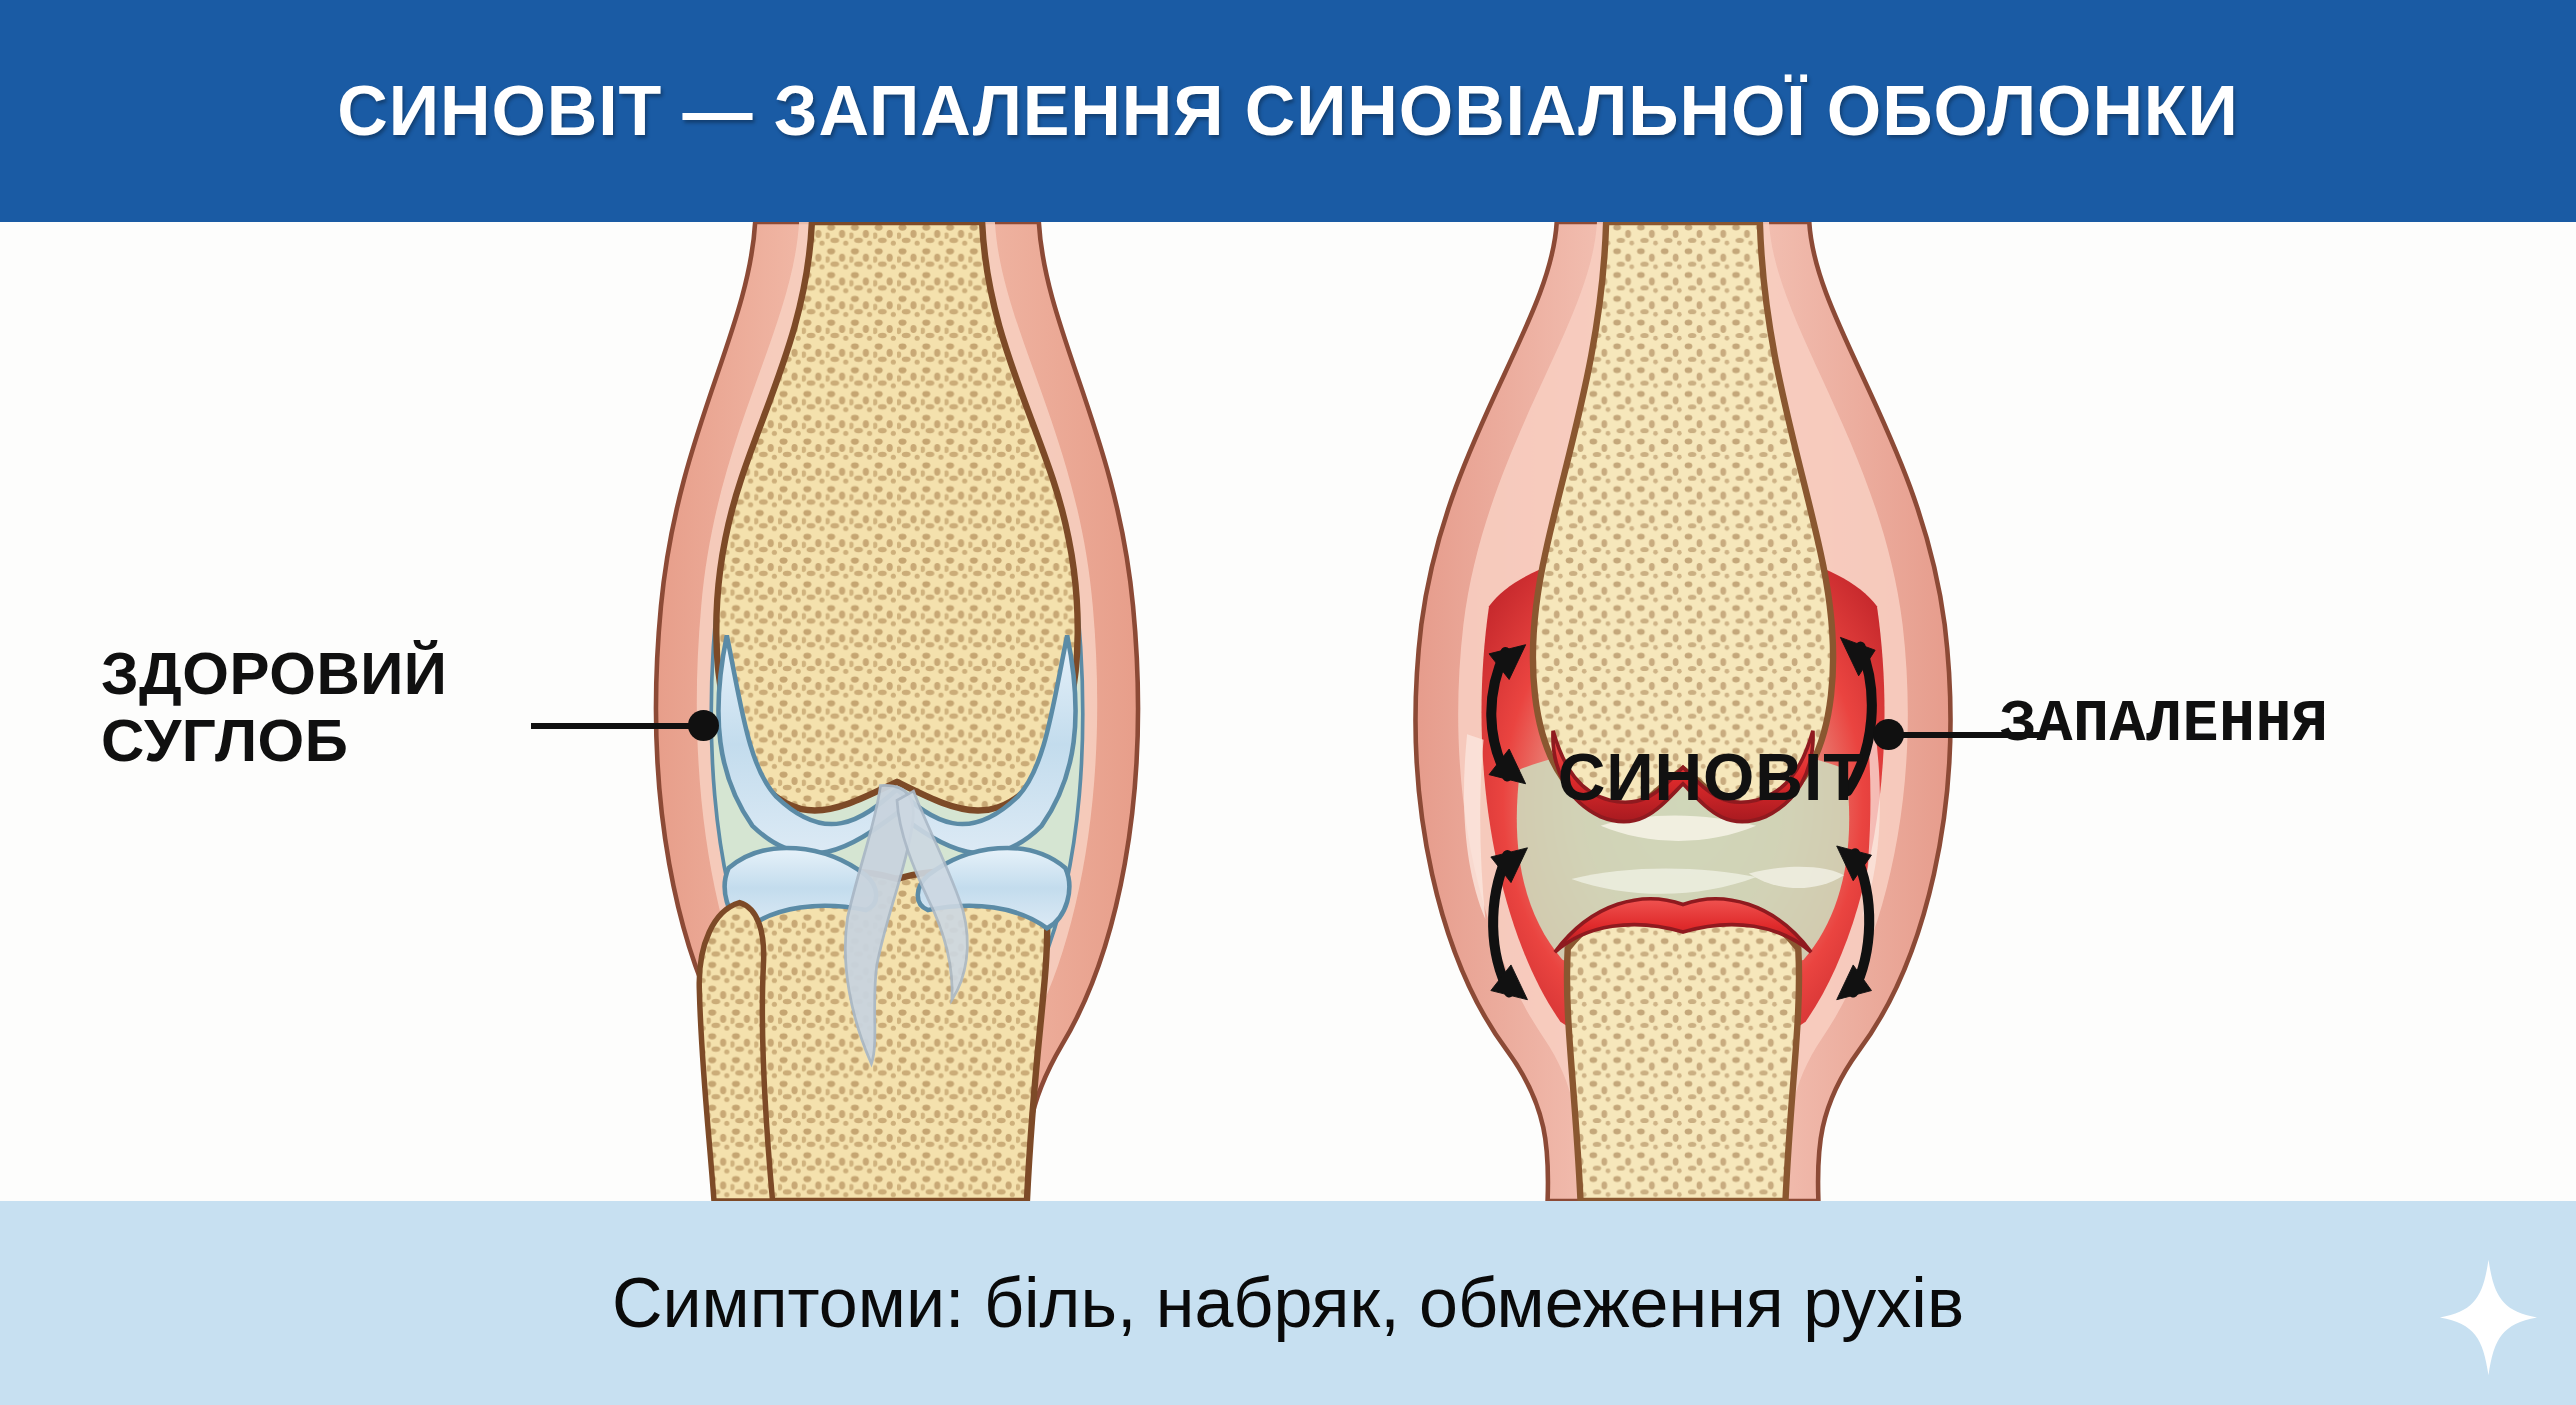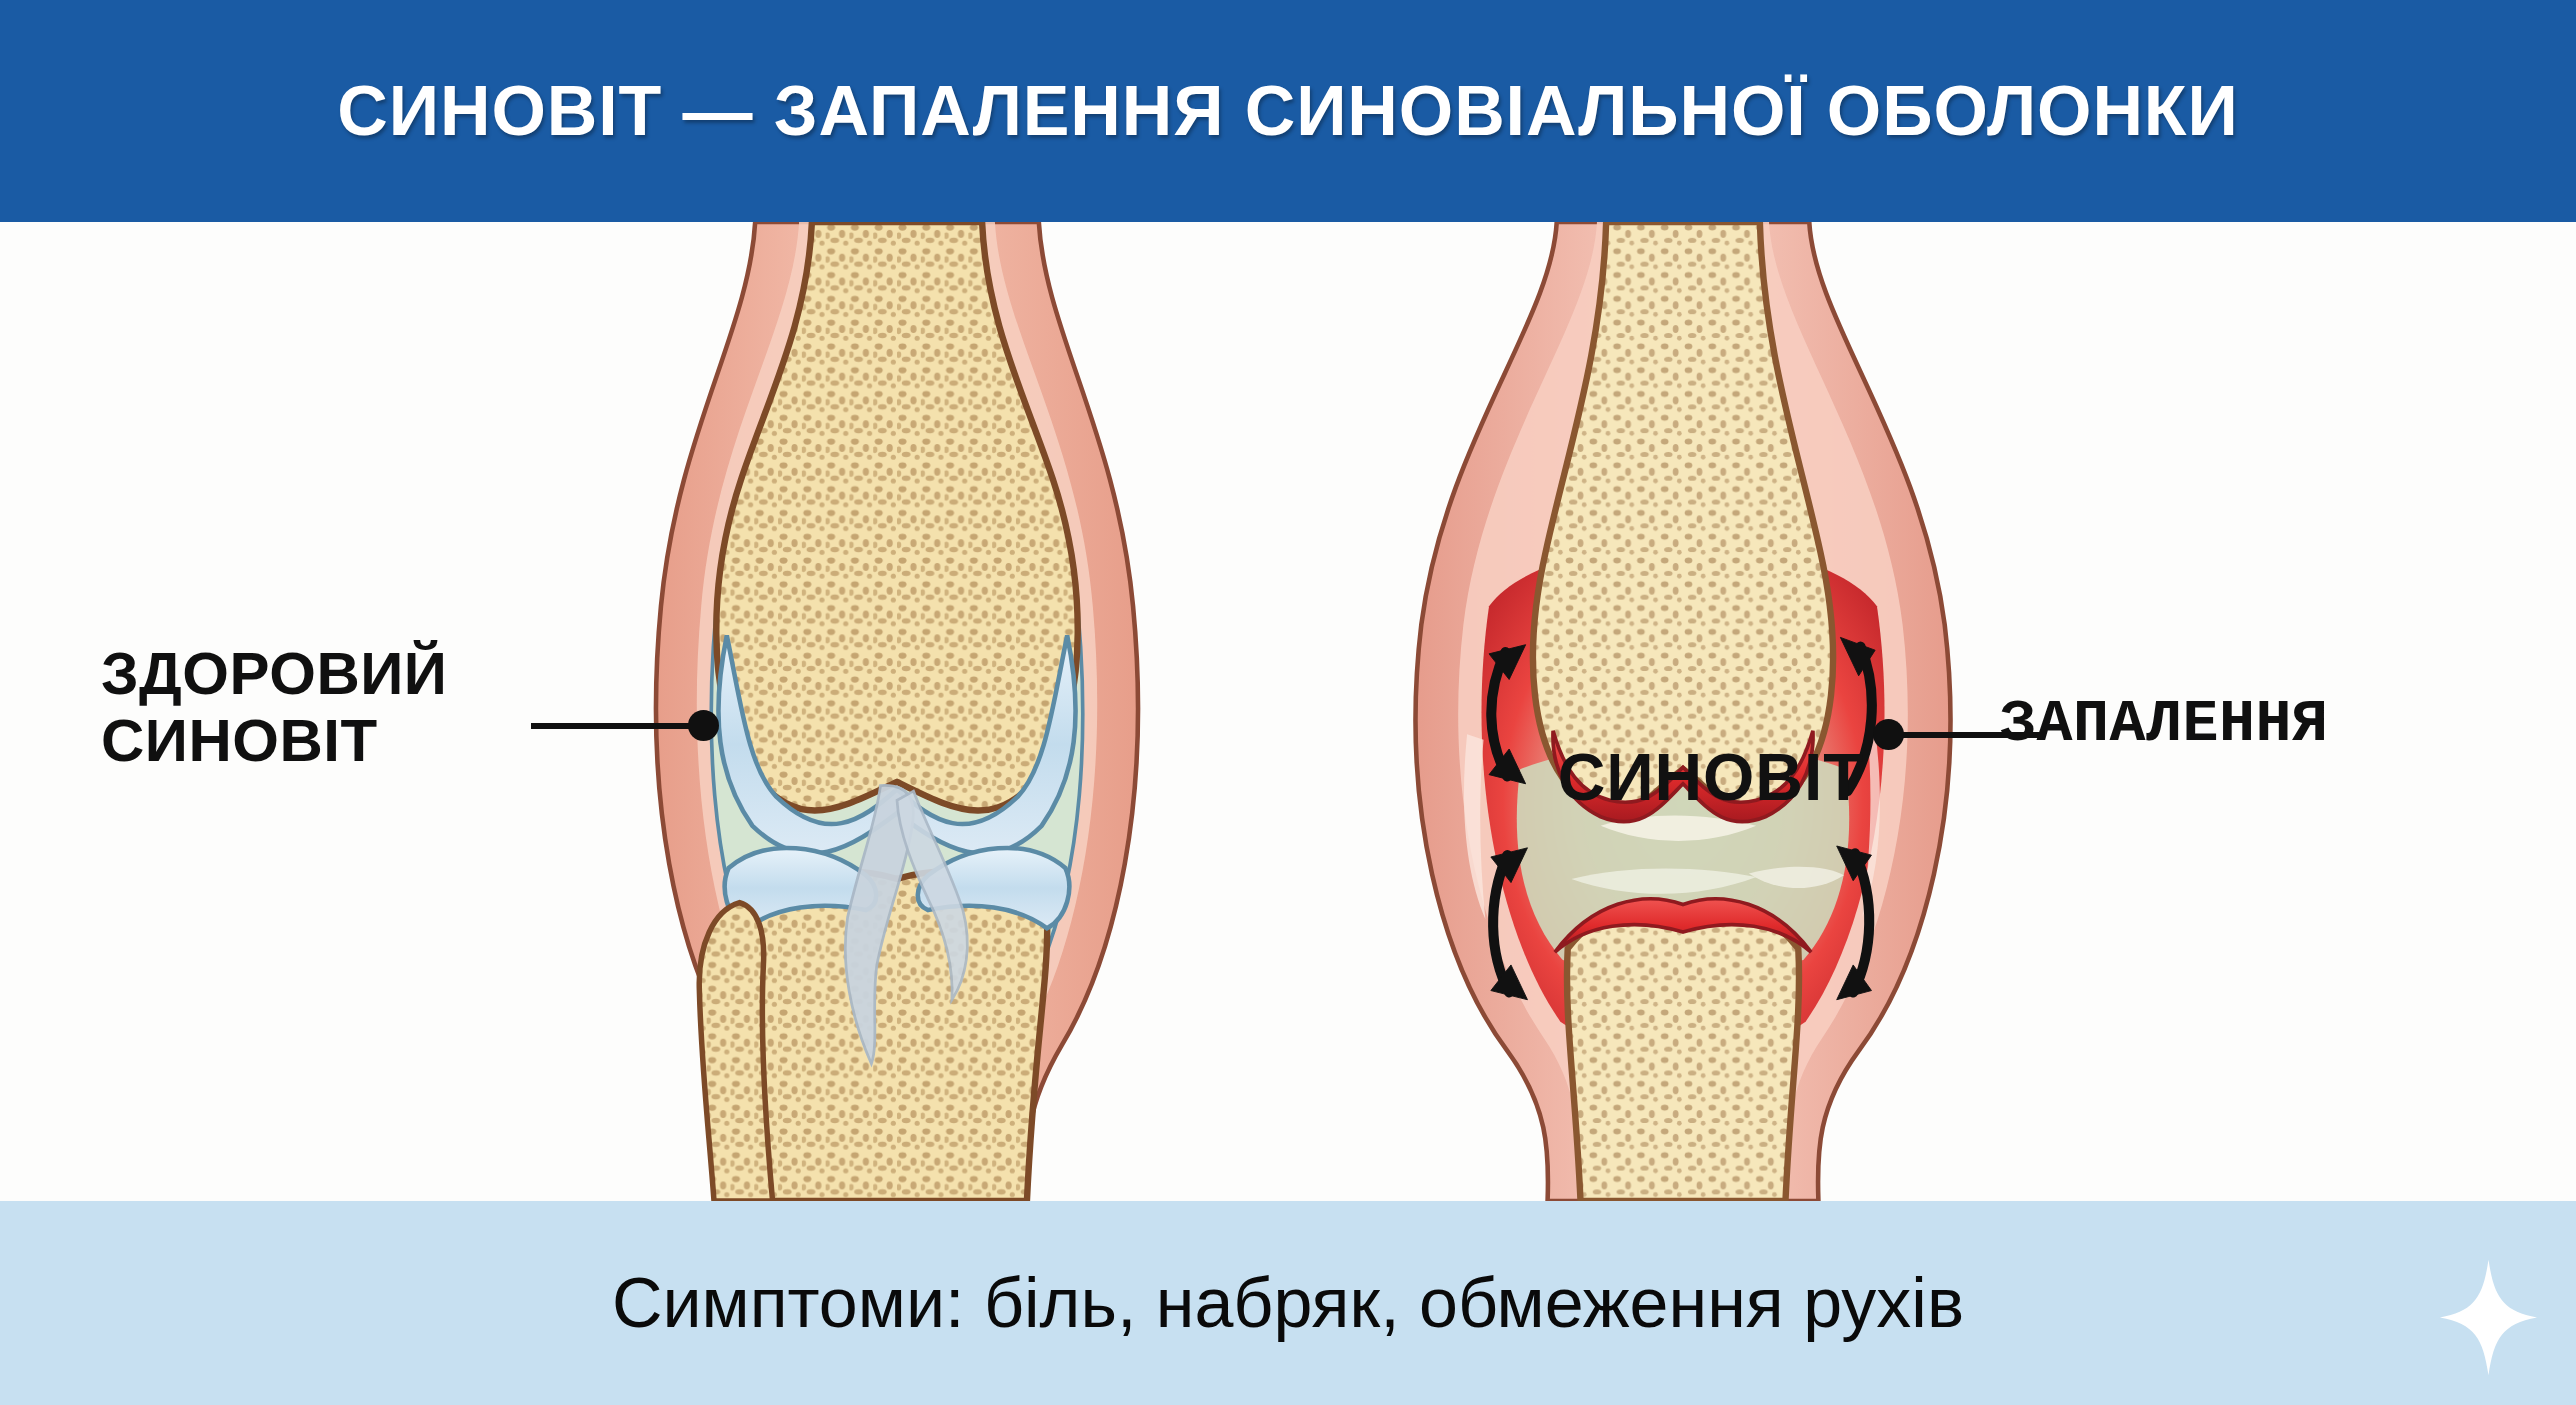--- a/index.html
+++ b/index.html
@@ -191,21 +191,21 @@
         <path d="M578,690 C600,738 598,798 576,842" stroke-width="11" fill="none" stroke-linecap="round"></path>
         <path d="M596,692 L558,682 L576,720 Z"></path>
         <path d="M596,840 L558,850 L576,812 Z"></path>
       </g>
     </svg>
 
     <div class="inline-label">СИНОВІТ</div>
   </div>
 
   <div class="callout callout-left">ЗДОРОВИЙ
-СИНОВІТ</div>
+СУГЛОБ</div>
   <div class="leader leader-left"></div>
   <div class="leader-dot dot-left"></div>
 
   <div class="callout callout-right">ЗАПАЛЕННЯ</div>
   <div class="leader leader-right"></div>
   <div class="leader-dot dot-right"></div>
 
   <div class="footer">
     <div class="footer-caption">Симптоми: біль, набряк, обмеження рухів</div>
   </div>

